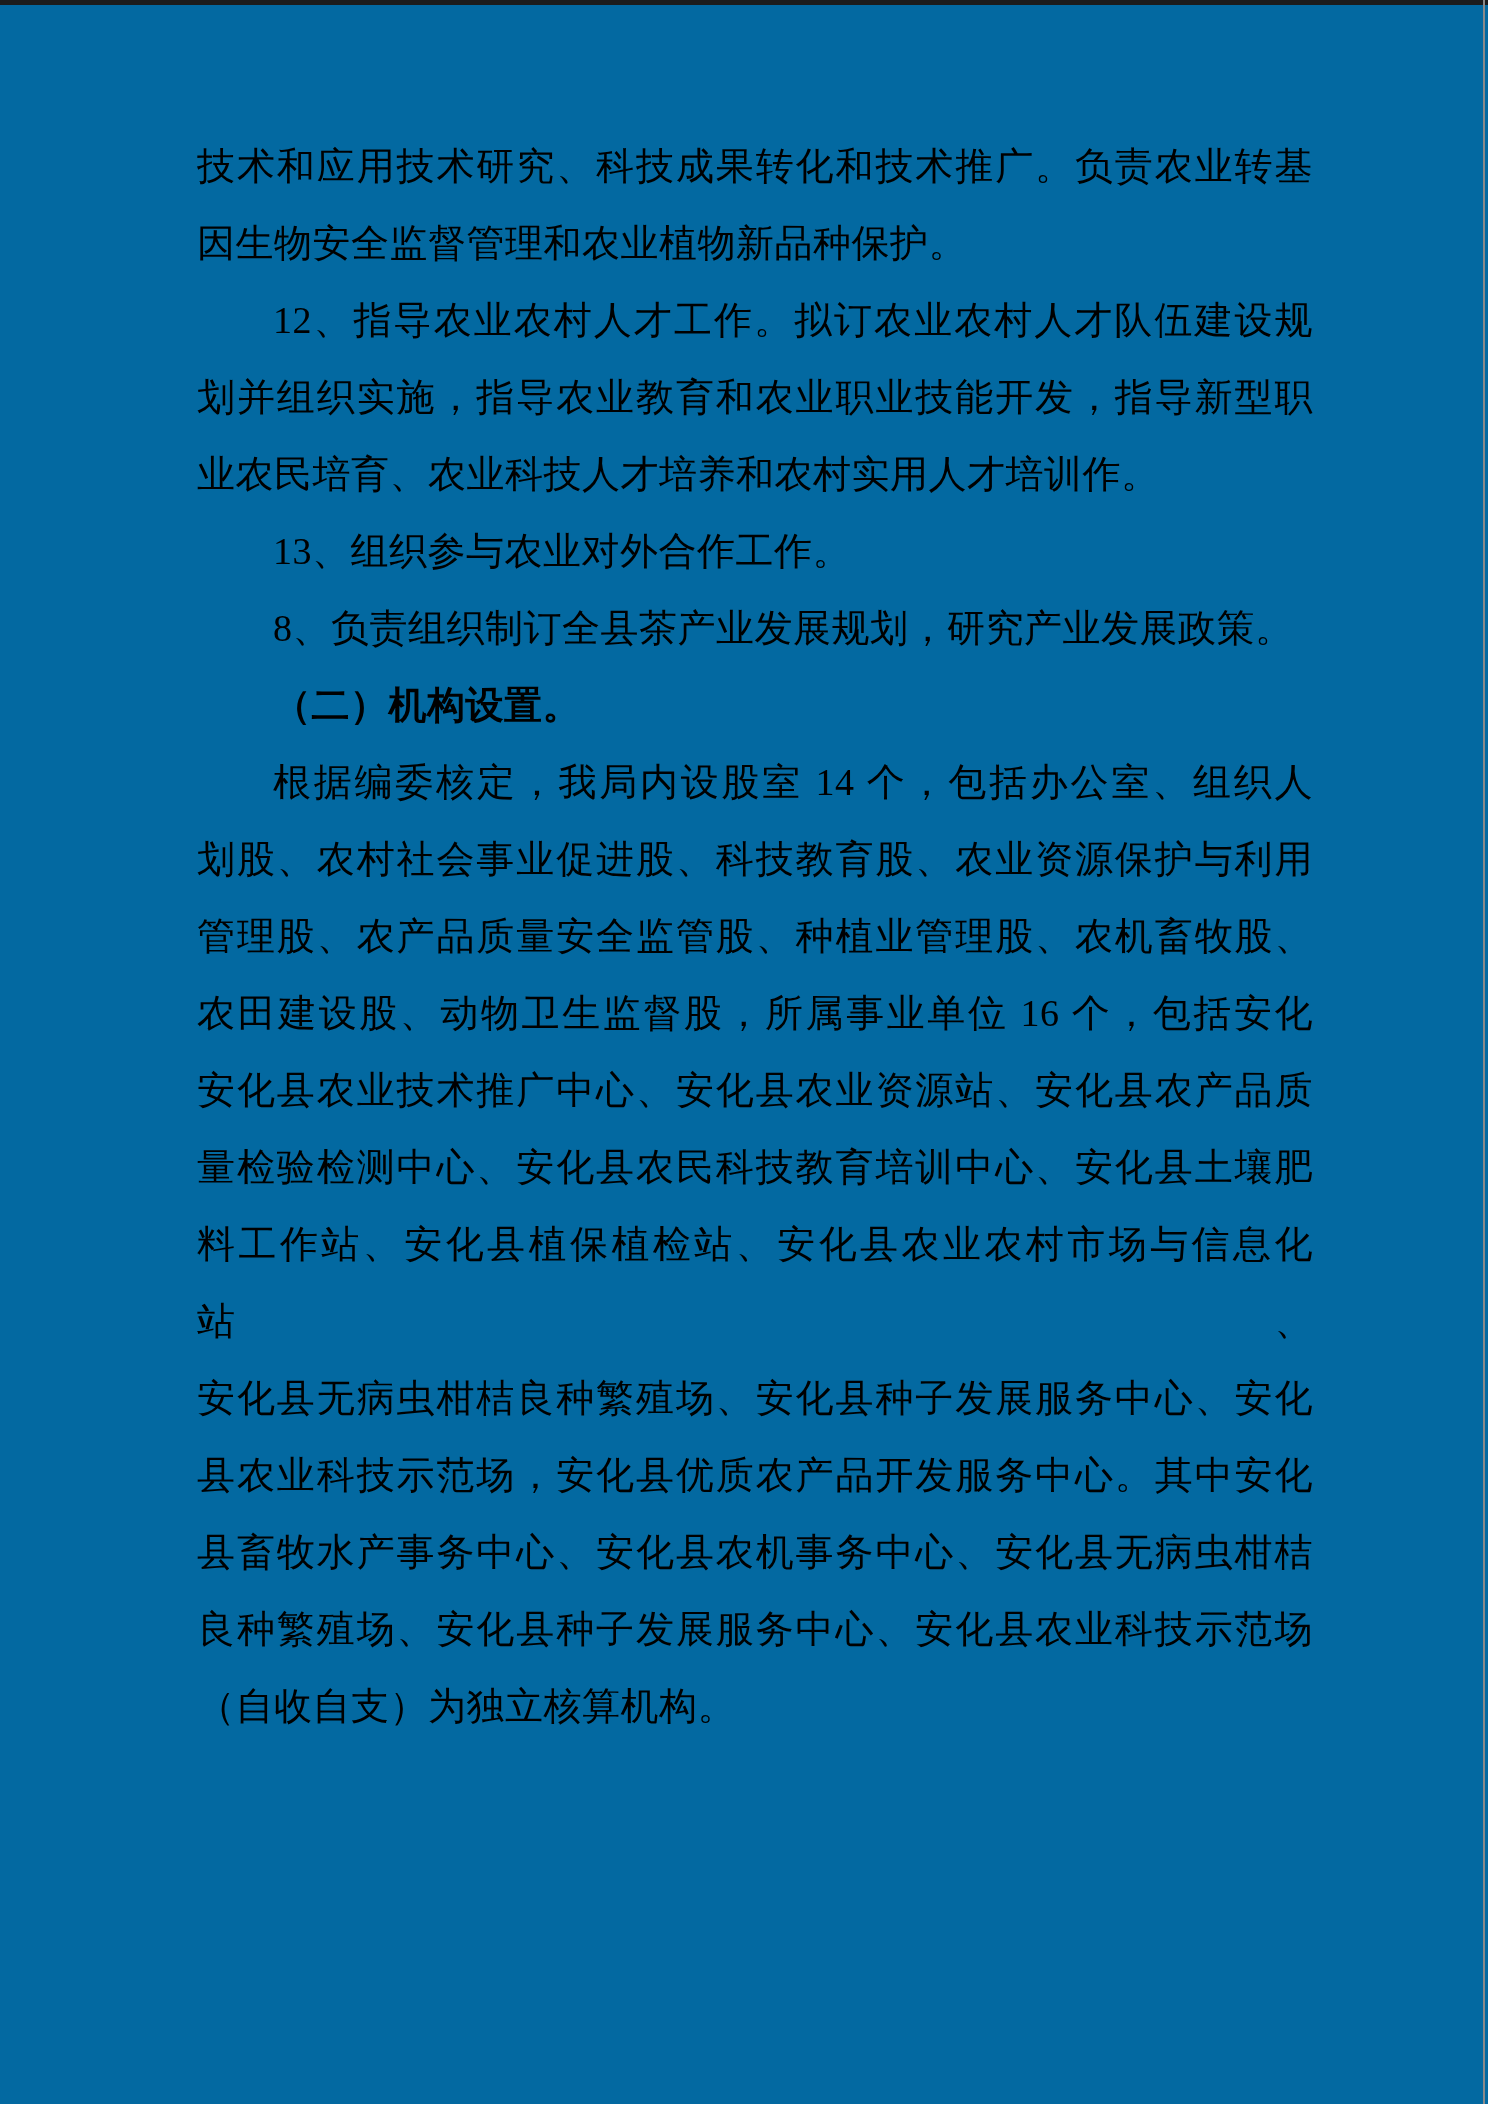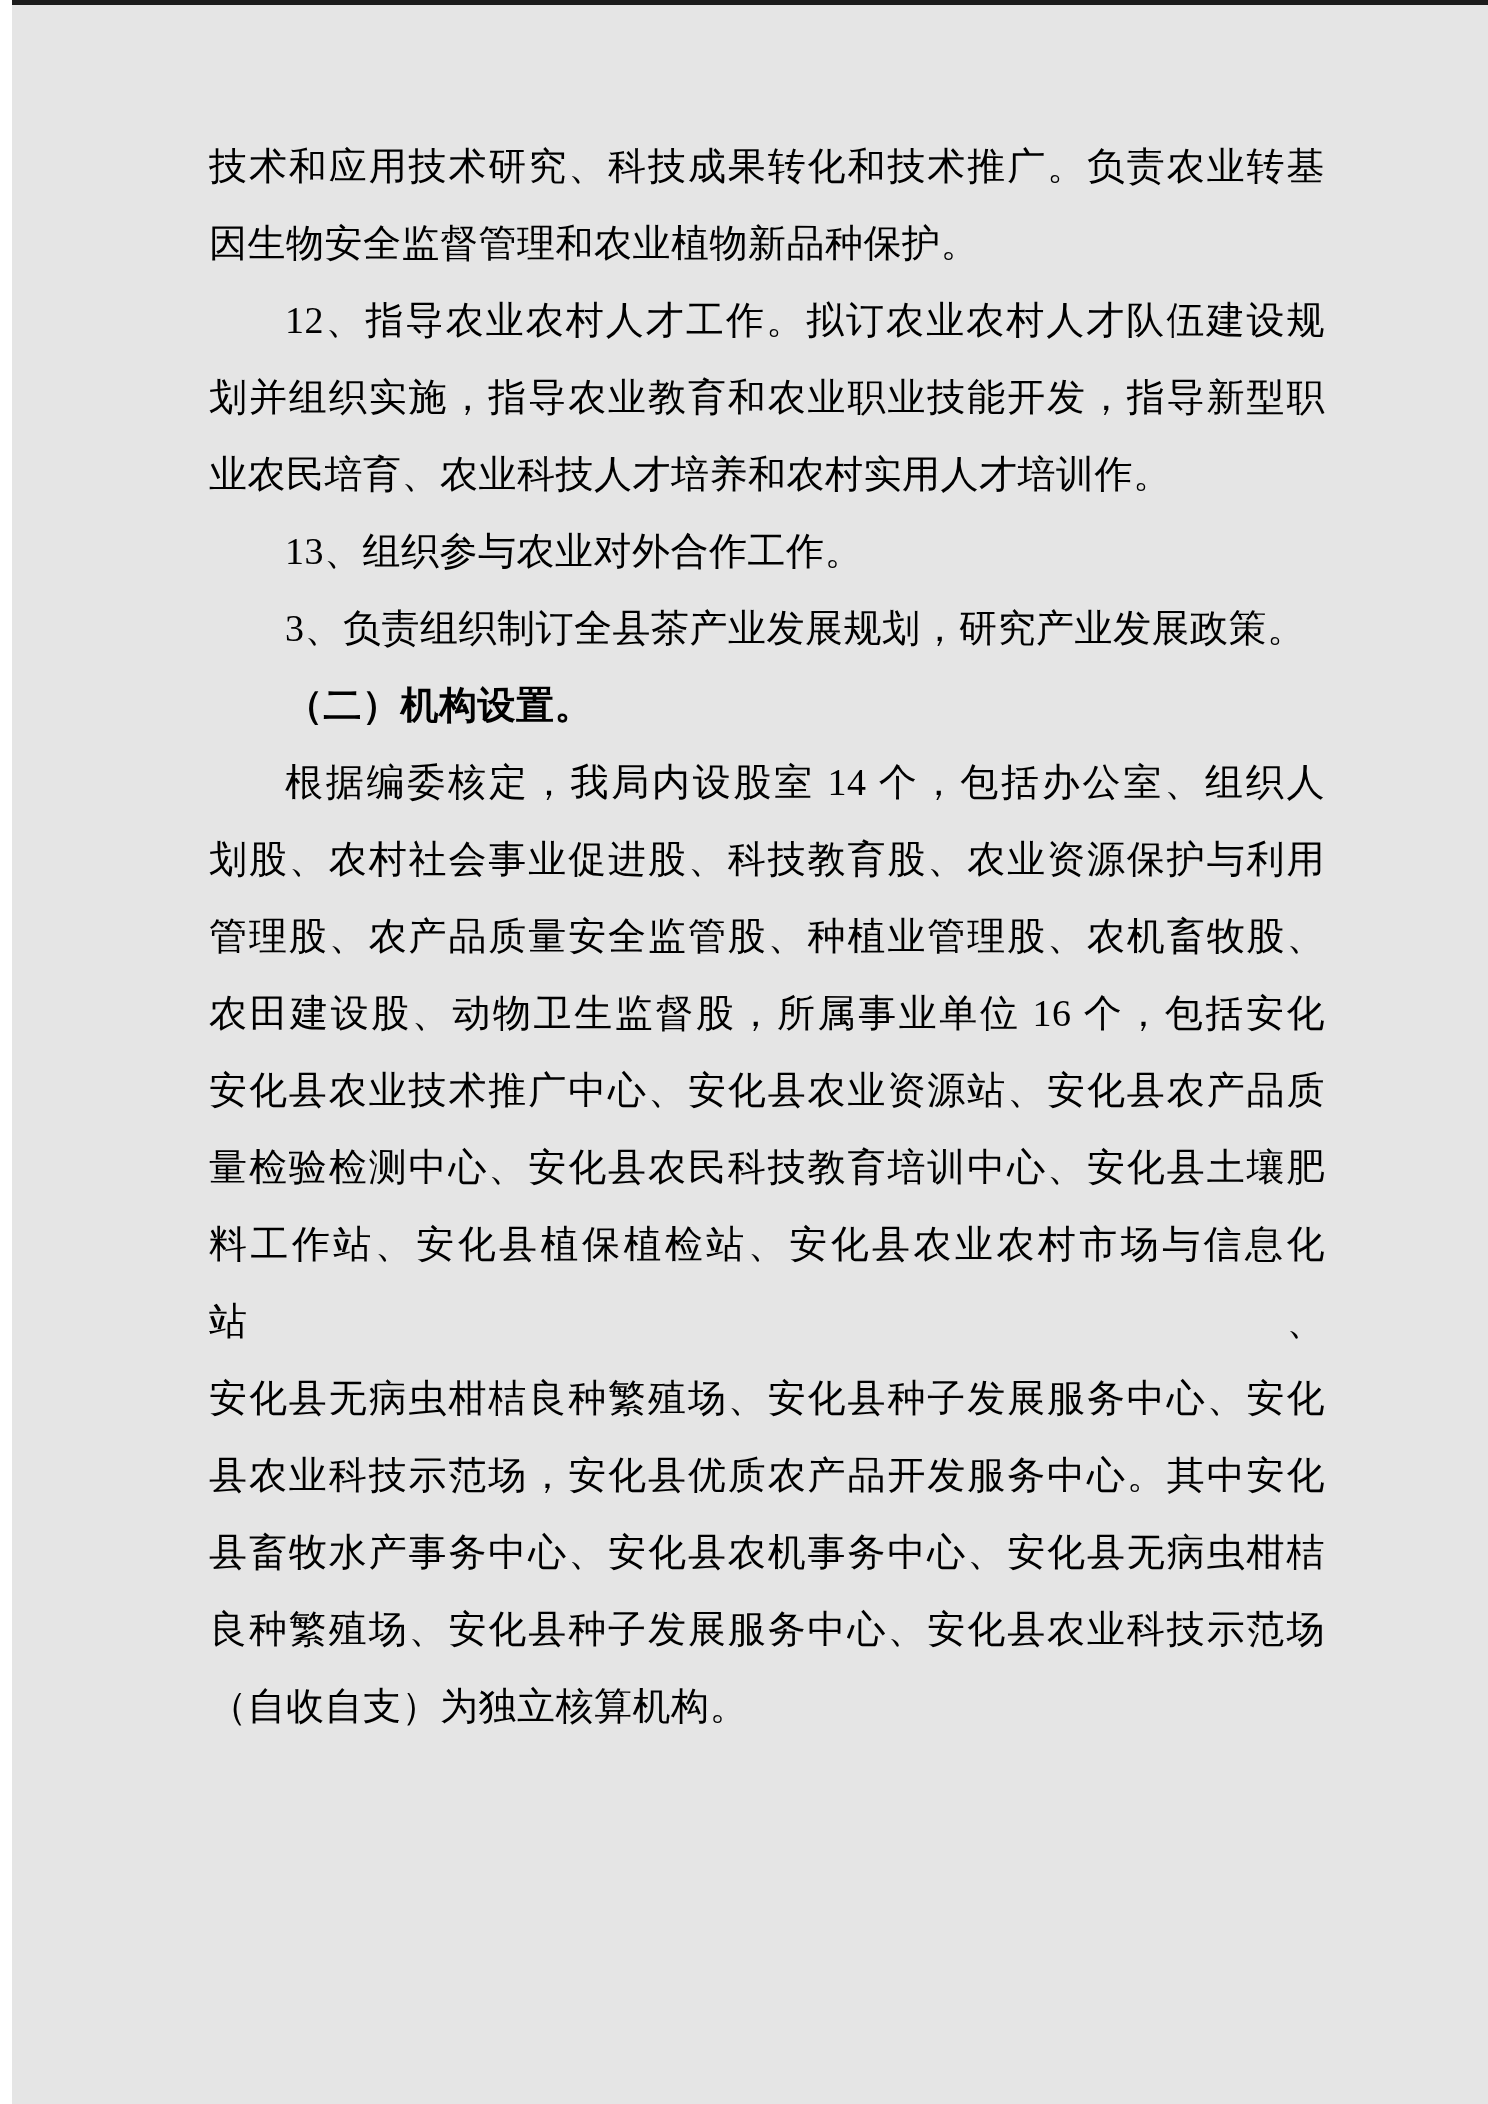--- a/index.html
+++ b/index.html
@@ -10,22 +10,21 @@
     width: 1488px;
     height: 2104px;
     position: relative;
     background: #ffffff;
     overflow: hidden;
     font-family: "Liberation Serif", "DejaVu Serif", serif;
   }
   .page {
     position: absolute;
     inset: 0;
-    background: #e5e5e5;
-    margin-left: 12px;
+    background: #0369a1;
   }
   .top-edge {
     position: absolute;
     top: 0;
     left: 0;
     width: 100%;
     height: 5px;
     background: #1c1c1c;
   }
   .right-edge {
@@ -69,21 +68,21 @@
 <div class="page">
   <div class="top-edge" style="background: rgb(28, 28, 28);"></div>
   <div class="right-edge" style="background: rgb(138, 138, 138);"></div>
   <div class="text-block" style="color: rgb(0, 0, 0);">
       <div class="line fill">技术和应用技术研究、科技成果转化和技术推广。负责农业转基</div>
       <div class="line">因生物安全监督管理和农业植物新品种保护。</div>
       <div class="line fill indent">12、指导农业农村人才工作。拟订农业农村人才队伍建设规</div>
       <div class="line fill">划并组织实施，指导农业教育和农业职业技能开发，指导新型职</div>
       <div class="line">业农民培育、农业科技人才培养和农村实用人才培训作。</div>
       <div class="line indent">13、组织参与农业对外合作工作。</div>
-      <div class="line indent">3、负责组织制订全县茶产业发展规划，研究产业发展政策。</div>
+      <div class="line indent">8、负责组织制订全县茶产业发展规划，研究产业发展政策。</div>
       <div class="line indent bold">（二）机构设置。</div>
       <div class="line fill indent">根据编委核定，我局内设股室 14 个，包括办公室、组织人</div>
       <div class="line fill">划股、农村社会事业促进股、科技教育股、农业资源保护与利用</div>
       <div class="line fill">管理股、农产品质量安全监管股、种植业管理股、农机畜牧股、</div>
       <div class="line fill">农田建设股、动物卫生监督股，所属事业单位 16 个，包括安化</div>
       <div class="line fill">安化县农业技术推广中心、安化县农业资源站、安化县农产品质</div>
       <div class="line fill">量检验检测中心、安化县农民科技教育培训中心、安化县土壤肥</div>
       <div class="line fill">料工作站、安化县植保植检站、安化县农业农村市场与信息化站、</div>
       <div class="line fill">安化县无病虫柑桔良种繁殖场、安化县种子发展服务中心、安化</div>
       <div class="line fill">县农业科技示范场，安化县优质农产品开发服务中心。其中安化</div>

